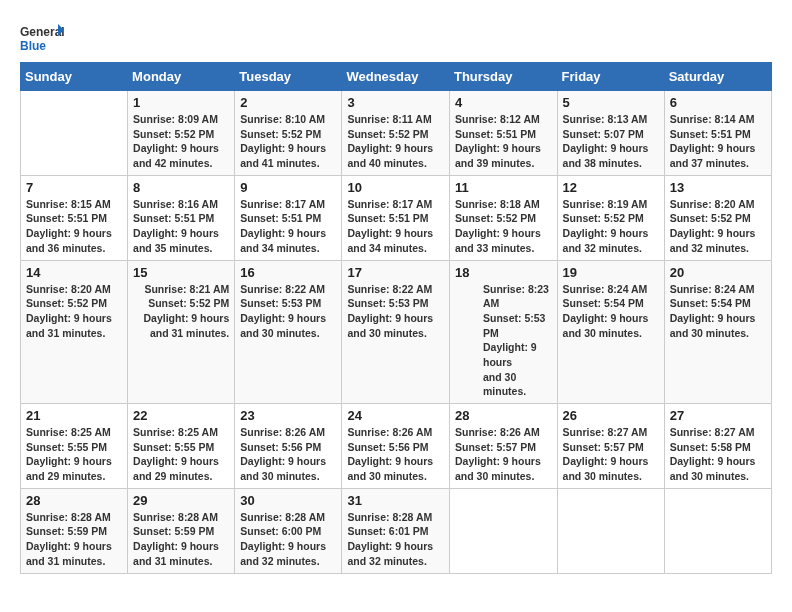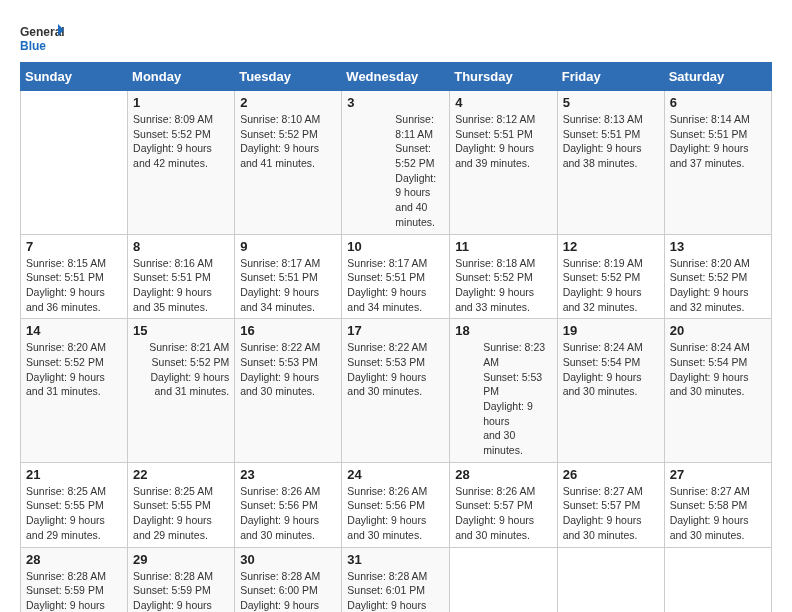--- a/index.html
+++ b/index.html
@@ -60,20 +60,21 @@
       font-size: 13px;
       font-weight: bold;
       color: #222;
       display: block;
       margin-bottom: 2px;
     }
     .day-info {
       font-size: 10.5px;
       color: #333;
       line-height: 1.4;
+      font-weight: bold;
     }
     tbody tr:nth-child(odd) td {
       background-color: #f9f9f9;
     }
     tbody tr:nth-child(even) td {
       background-color: #ffffff;
     }
     .empty { background-color: #fff !important; }
   </style>
 </head>
@@ -119,36 +120,36 @@
         </td>
         <td>
           <span class="day-number">2</span>
           <div class="day-info" style="white-space: pre-line;">Sunrise: 8:10 AM
 Sunset: 5:52 PM
 Daylight: 9 hours
 and 41 minutes.</div>
         </td>
         <td>
           <span class="day-number">3</span>
-          <div class="day-info" style="white-space: pre-line; margin-left: 48px;">Sunrise: 8:11 AM
+          <div class="day-info" style="white-space: pre-line;">Sunrise: 8:11 AM
 Sunset: 5:52 PM
 Daylight: 9 hours
 and 40 minutes.</div>
         </td>
         <td>
           <span class="day-number">4</span>
           <div class="day-info" style="white-space: pre-line;">Sunrise: 8:12 AM
 Sunset: 5:51 PM
 Daylight: 9 hours
 and 39 minutes.</div>
         </td>
         <td>
           <span class="day-number">5</span>
           <div class="day-info" style="white-space: pre-line;">Sunrise: 8:13 AM
-Sunset: 5:51 PM
+Sunset: 5:07 PM
 Daylight: 9 hours
 and 38 minutes.</div>
         </td>
         <td>
           <span class="day-number">6</span>
           <div class="day-info" style="white-space: pre-line;">Sunrise: 8:14 AM
 Sunset: 5:51 PM
 Daylight: 9 hours
 and 37 minutes.</div>
         </td>

